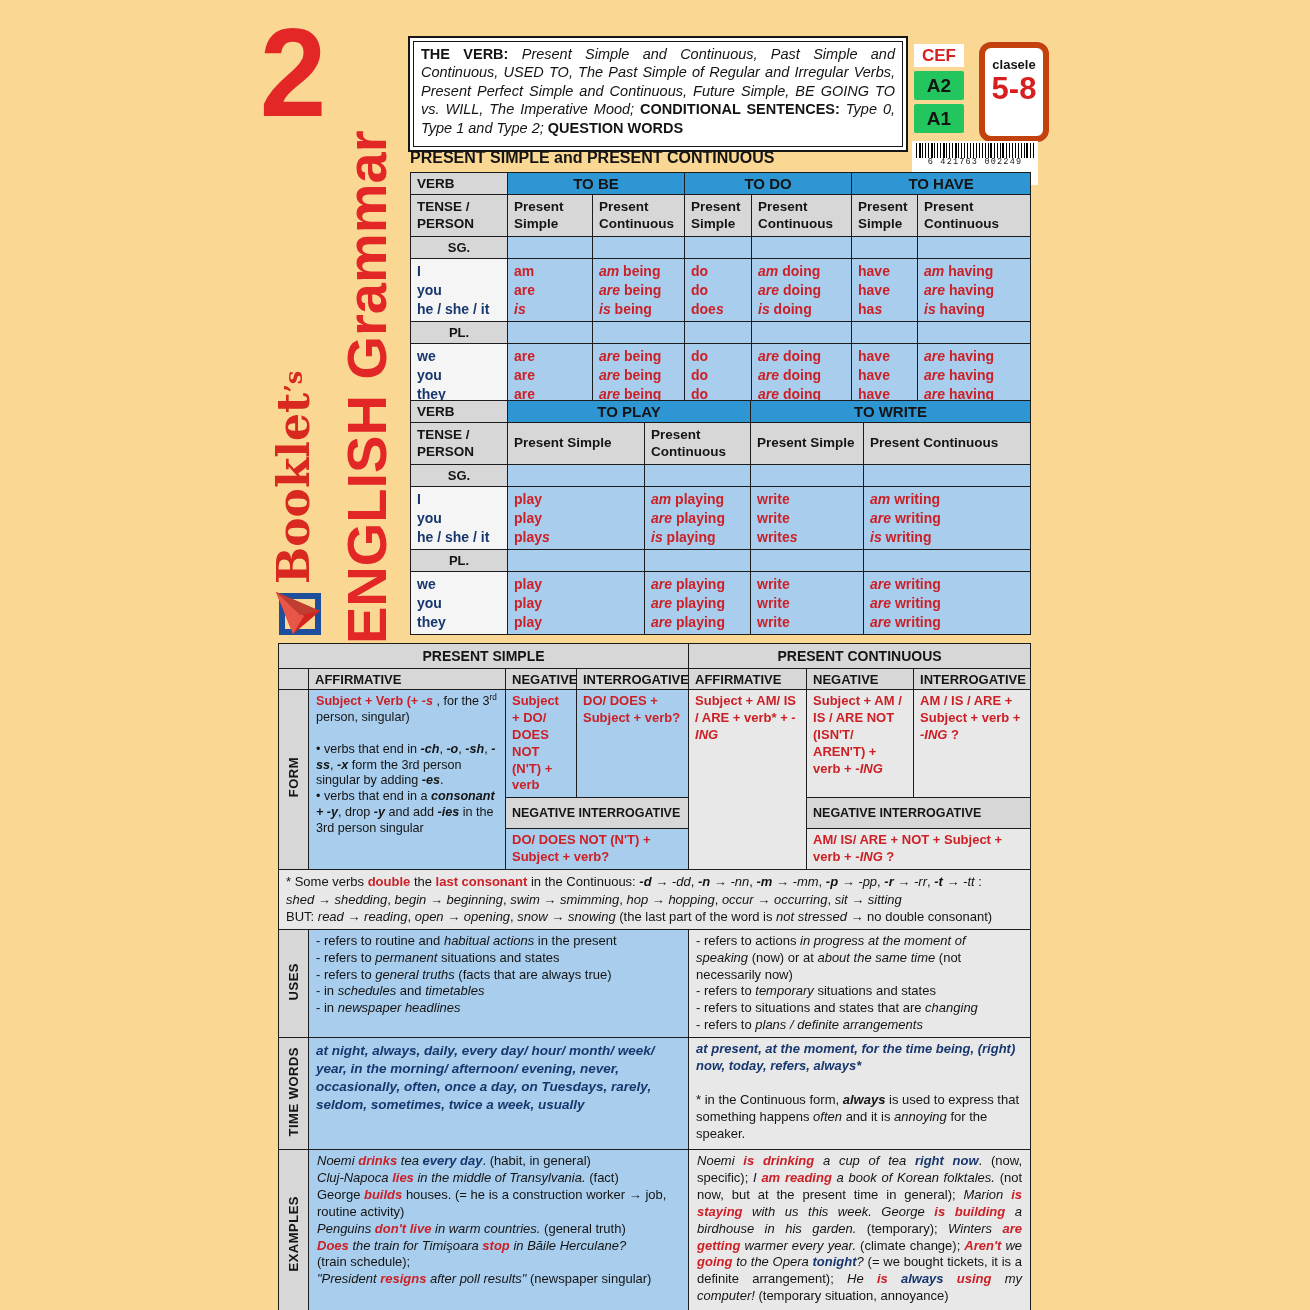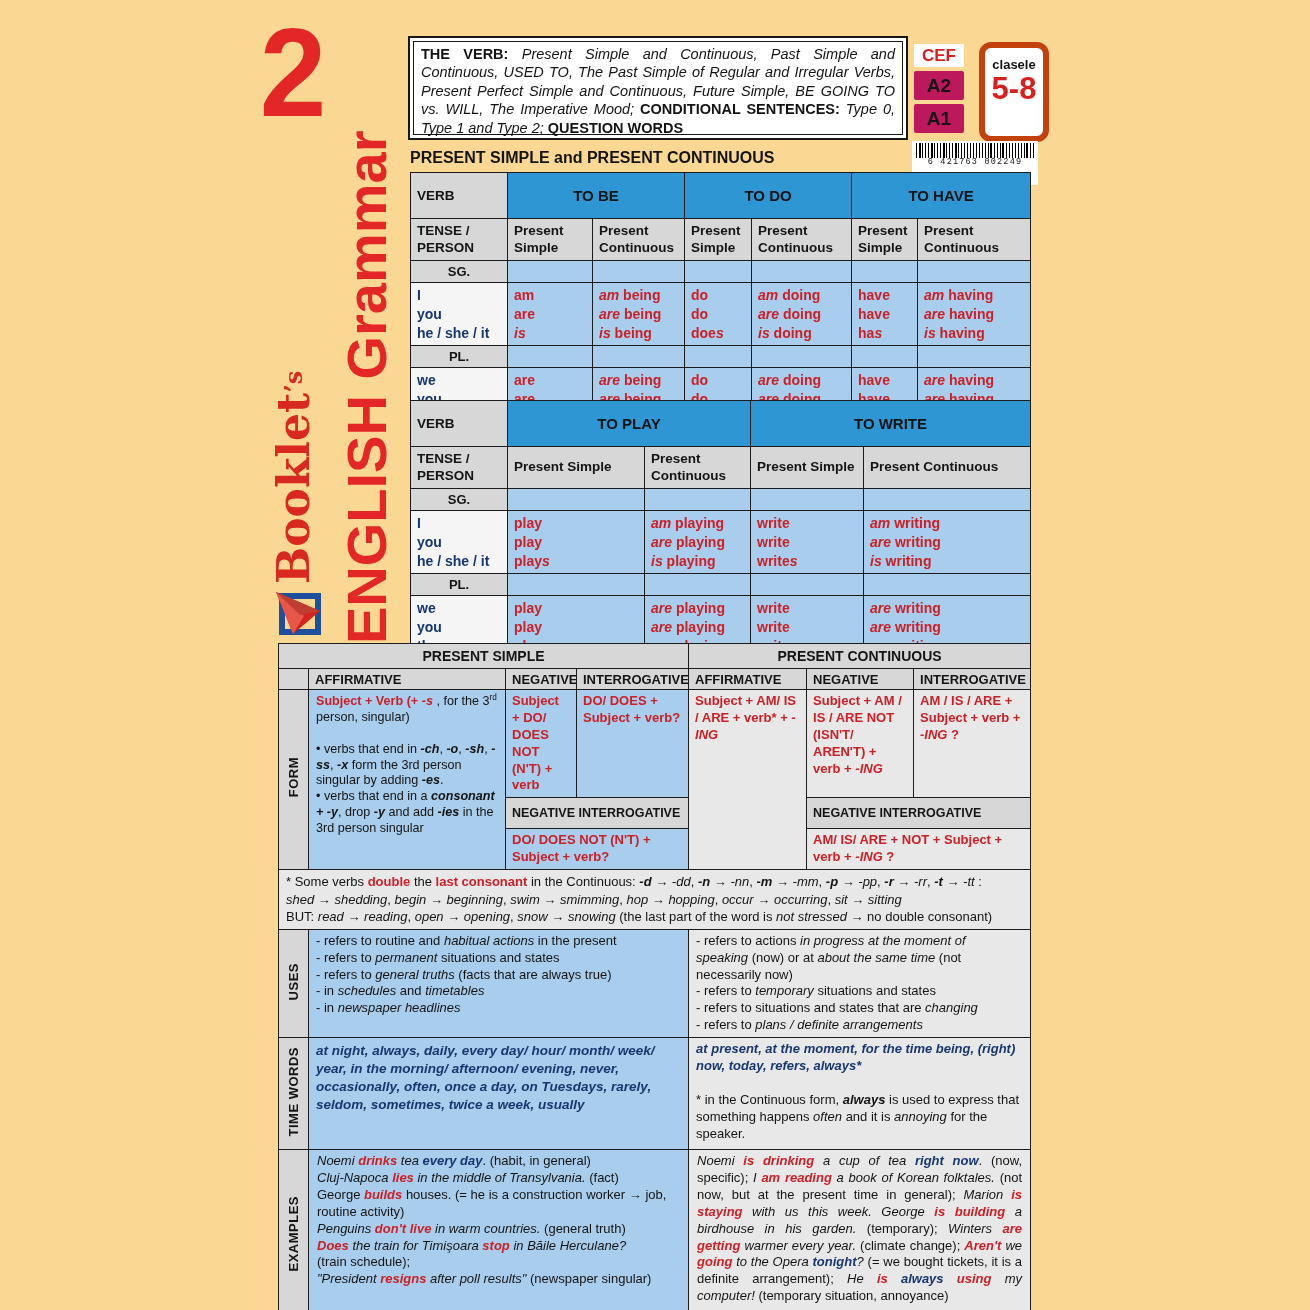--- a/index.html
+++ b/index.html
@@ -10,40 +10,40 @@
   }
   .abs{position:absolute}
   
   #issue-number{left:258px;top:10px;font-size:126px;font-weight:bold;color:#e32726;line-height:1;transform:scaleX(.95)}
   .vert{writing-mode:vertical-rl;transform:rotate(180deg);text-orientation:mixed}
   #series-title{left:334px;top:44px;height:600px;font-size:56px;font-weight:bold;color:#e32726;letter-spacing:0;transform-origin:center;}
   #brand-wordmark{left:268px;top:322px;height:262px;font-family:"DejaVu Serif",serif;font-weight:bold;color:#d8281f;font-size:44px}
   #brand-wordmark .apos{font-size:24px}
   
   #topics-box{
-    left:408px;top:36px;width:500px;height:104px;background:#fff;
+    left:408px;top:36px;width:500px;height:116px;background:#fff;
     border:2px solid #161616;box-shadow:inset 0 0 0 3px #fff,inset 0 0 0 4px #161616;
     box-sizing:border-box;padding:7px 11px 5px;font-size:14.5px;line-height:1.27;text-align:justify;
   }
   
   #cef-badge{left:914px;top:44px;width:50px}
   #cef-label{background:#fff;color:#d81f1f;font-weight:bold;font-size:17px;text-align:center;height:23px;line-height:23px}
-  .level-badge{background:#be185d;color:#141414;font-weight:bold;font-size:19px;text-align:center;height:29px;line-height:29px;margin-top:4px;border-radius:2px}
+  .level-badge{background:#22c55e;color:#141414;font-weight:bold;font-size:19px;text-align:center;height:29px;line-height:29px;margin-top:4px;border-radius:2px}
   #classes-badge{left:979px;top:42px;width:70px;height:100px;background:#fff;border:6px solid #c2410c;border-radius:12px;box-sizing:border-box;text-align:center}
   #classes-label{font-size:13px;font-weight:bold;margin-top:9px}
   #classes-range{font-size:31px;font-weight:bold;color:#d81f1f;line-height:1.1}
   #barcode{left:912px;top:141px;width:126px;height:44px;background:#fff;padding:2px 4px 1px;box-sizing:border-box}
   #barcode-bars{height:15px;background:repeating-linear-gradient(90deg,#000 0 1px,#fff 1px 2.5px,#000 2.5px 4.5px,#fff 4.5px 6px,#000 6px 6.8px,#fff 6.8px 9px,#000 9px 10.2px,#fff 10.2px 12px)}
   #barcode-digits{font-family:"Liberation Mono",monospace;font-size:8.5px;letter-spacing:1.2px;text-align:center;line-height:9px}
   
   #section-title{left:410px;top:149px;font-size:16px;font-weight:bold}
   
   table{border-collapse:collapse;table-layout:fixed}
   td{border:1.5px solid #1c1c1c;box-sizing:border-box;padding:2px 6px;vertical-align:top;overflow:hidden}
-  .hd-blue{background:#2e96d2;text-align:center;font-weight:bold;font-size:15px;vertical-align:middle;padding:14px}
+  .hd-blue{background:#2e96d2;text-align:center;font-weight:bold;font-size:15px;vertical-align:middle;padding:2px}
   .hd-gray{background:#d7d7d7;font-weight:bold;font-size:13.5px;vertical-align:middle}
   .hd-gray.center{text-align:center;font-size:14px}
   .hd-gray.pre{white-space:pre-line;line-height:1.25}
   .hd-gray.ni{font-size:12.5px;padding:8px 6px}
   .sg-cell{background:#d7d7d7;text-align:center;vertical-align:middle;font-weight:bold;font-size:13px;padding:1px}
   .cell-blue{background:#a9cdec}
   .cell-white{background:#f5f5f5}
   .cell-lgray{background:#e8e8e8}
   .pron{color:#17376e;font-weight:bold;font-size:14px;white-space:pre-line;line-height:19px;padding-top:3px}
   .conj{color:#cc2027;font-weight:bold;font-size:14px;white-space:pre-line;line-height:19px;padding-top:3px}

